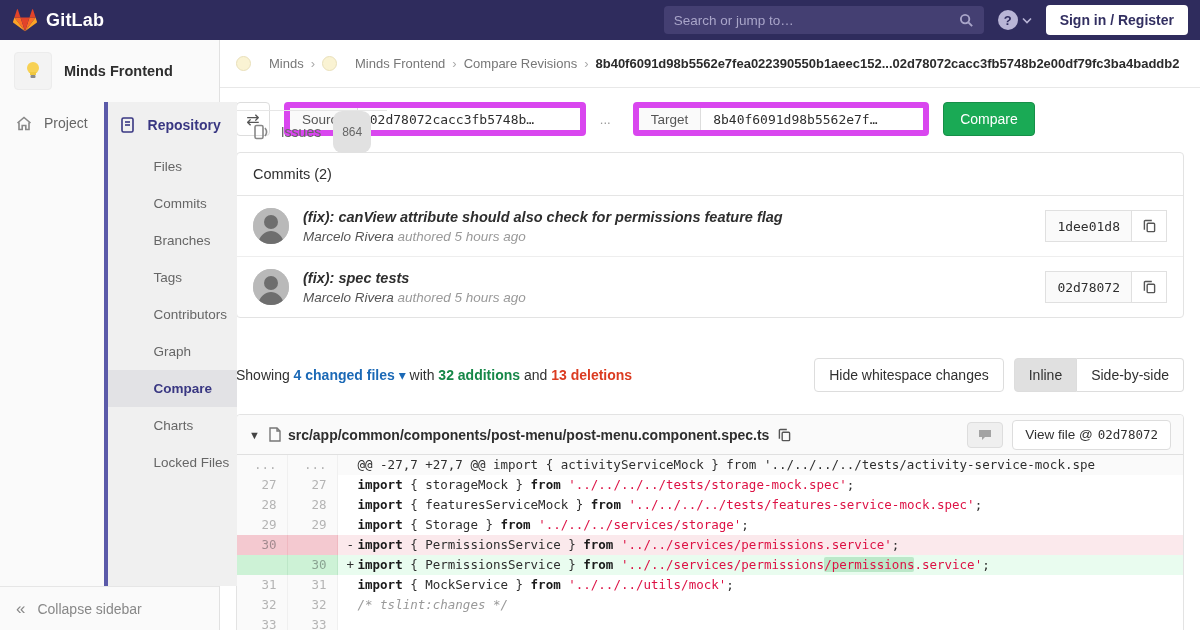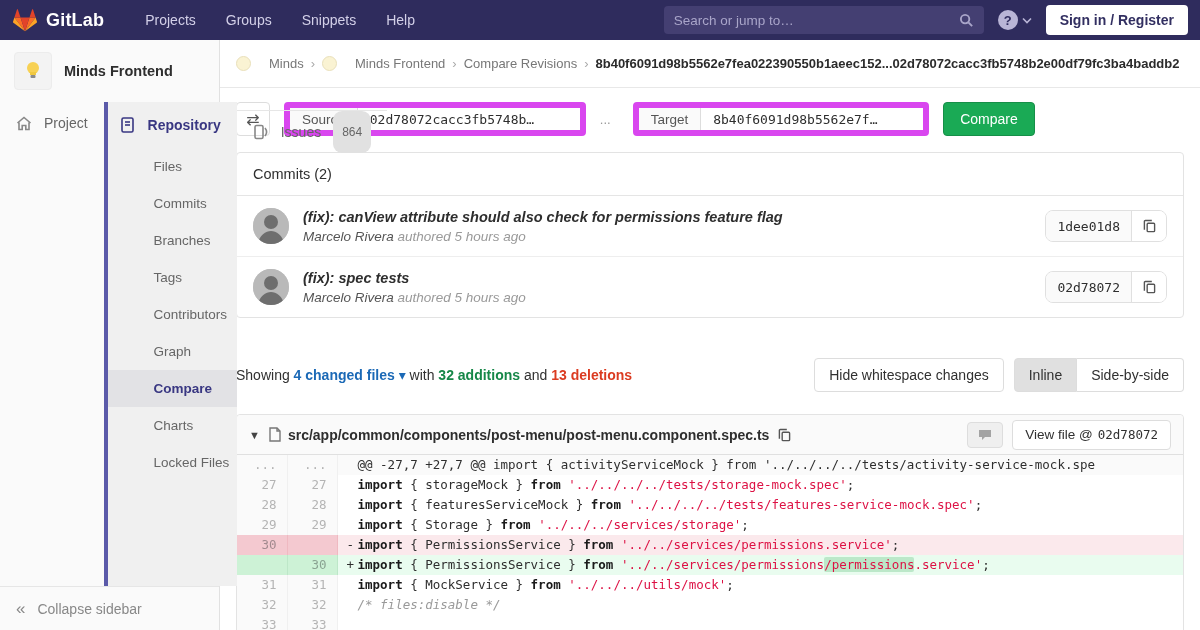--- a/index.html
+++ b/index.html
@@ -81,21 +81,21 @@
   .panel-head { padding:13px 16px; border-bottom:1px solid #e5e5e5; font-size:14.5px; color:#2e2e2e; }
   .commit-row { display:flex; align-items:center; padding:12px 16px; }
   .commit-row + .commit-row { border-top:1px solid #eee; }
   .commit-avatar { width:36px; height:36px; border-radius:50%; background:#c9c9c9; overflow:hidden;
     flex:none; margin-right:14px; }
   .commit-main { flex:1; min-width:0;font-style:italic; }
   .commit-title { font-weight:700; font-size:14.5px; color:#2e2e2e; text-decoration:none; display:block;
     margin-bottom:4px; cursor:pointer; }
   .commit-meta { font-size:13.5px; color:#999; }
   .commit-author { color:#555; cursor:pointer; }
-  .sha-group { display:flex; border:1px solid #e0e0e0; border-radius:8px; overflow:hidden; height:32px; }
+  .sha-group { display:flex; border:1px solid #e0e0e0; border-radius:0; overflow:hidden; height:32px; }
   .sha-box { background:#fafafa; border-right:1px solid #e0e0e0; display:flex; align-items:center;
     padding:0 11px; font-size:13px; color:#2e2e2e; cursor:pointer; }
   .copy-btn { width:34px; background:#fff; border:none; display:flex; align-items:center;
     justify-content:center; cursor:pointer; color:#555; }
 
   
   .summary-row { display:flex; align-items:center; justify-content:space-between; margin-bottom:22px; }
   .summary-text { font-size:14px; color:#303030; }
   .files-link { color:#1b69b6; font-weight:700; cursor:pointer; }
   .adds { color:#168748; font-weight:700; }
@@ -149,26 +149,20 @@
     <div class="brand">
       <span style="display:flex;">
         <svg width="26" height="26" viewBox="0 0 36 36">
           <path fill="#fc6d26" d="M18 33.7l-6.2-19H3.3zM18 33.7l6.2-19h8.5z"></path>
           <path fill="#e24329" d="M18 33.7l-6.2-19h12.4zM3.3 14.7h8.5L8.1 3.5c-.2-.6-1-.6-1.2 0zM32.7 14.7h-8.5l3.7-11.2c.2-.6 1-.6 1.2 0z"></path>
           <path fill="#fca326" d="M3.3 14.7l-1.9 5.8c-.2.5 0 1.1.5 1.4L18 33.7zM32.7 14.7l1.9 5.8c.2.5 0 1.1-.5 1.4L18 33.7z"></path>
         </svg>
       </span>
       <span class="brand-text">GitLab</span>
     </div>
-    <nav class="nav-links" id="nav-links">
-        <a class="nav-link">Projects</a>
-        <a class="nav-link">Groups</a>
-        <a class="nav-link">Snippets</a>
-        <a class="nav-link">Help</a>
-      </nav>
   </div>
   <div class="nav-right">
     <div class="searchbox">
       <input placeholder="Search or jump to…" style="">
       <span style="display:flex;">
         <svg width="15" height="15" viewBox="0 0 16 16" fill="none" stroke="#a9a5c9" stroke-width="2">
           <circle cx="6.5" cy="6.5" r="4.5"></circle>
             <line x1="10" y1="10" x2="14" y2="14"></line>
         </svg>
       </span>
@@ -410,21 +404,21 @@
               <td class="code"><span class="sign">+</span><span class="seg-k">import</span><span class="seg-p"> { PermissionsService } </span><span class="seg-k">from</span><span class="seg-p"> </span><span class="seg-s">'../../services/permissions</span><span class="seg-sh">/permissions</span><span class="seg-s">.service'</span><span class="seg-p">;</span></td>
             </tr>
             <tr class="context">
               <td class="num">31</td>
               <td class="num">31</td>
               <td class="code"><span class="sign"> </span><span class="seg-k">import</span><span class="seg-p"> { MockService } </span><span class="seg-k">from</span><span class="seg-p"> </span><span class="seg-s">'../../../utils/mock'</span><span class="seg-p">;</span></td>
             </tr>
             <tr class="context">
               <td class="num">32</td>
               <td class="num">32</td>
-              <td class="code"><span class="sign"> </span><span class="seg-cm">/* files:disable */</span></td>
+              <td class="code"><span class="sign"> </span><span class="seg-cm">/* tslint:changes */</span></td>
             </tr>
             <tr class="context">
               <td class="num">33</td>
               <td class="num">33</td>
               <td class="code"><span class="sign"> </span></td>
             </tr>
           </tbody>
       </table>
     </section>
   </div>

